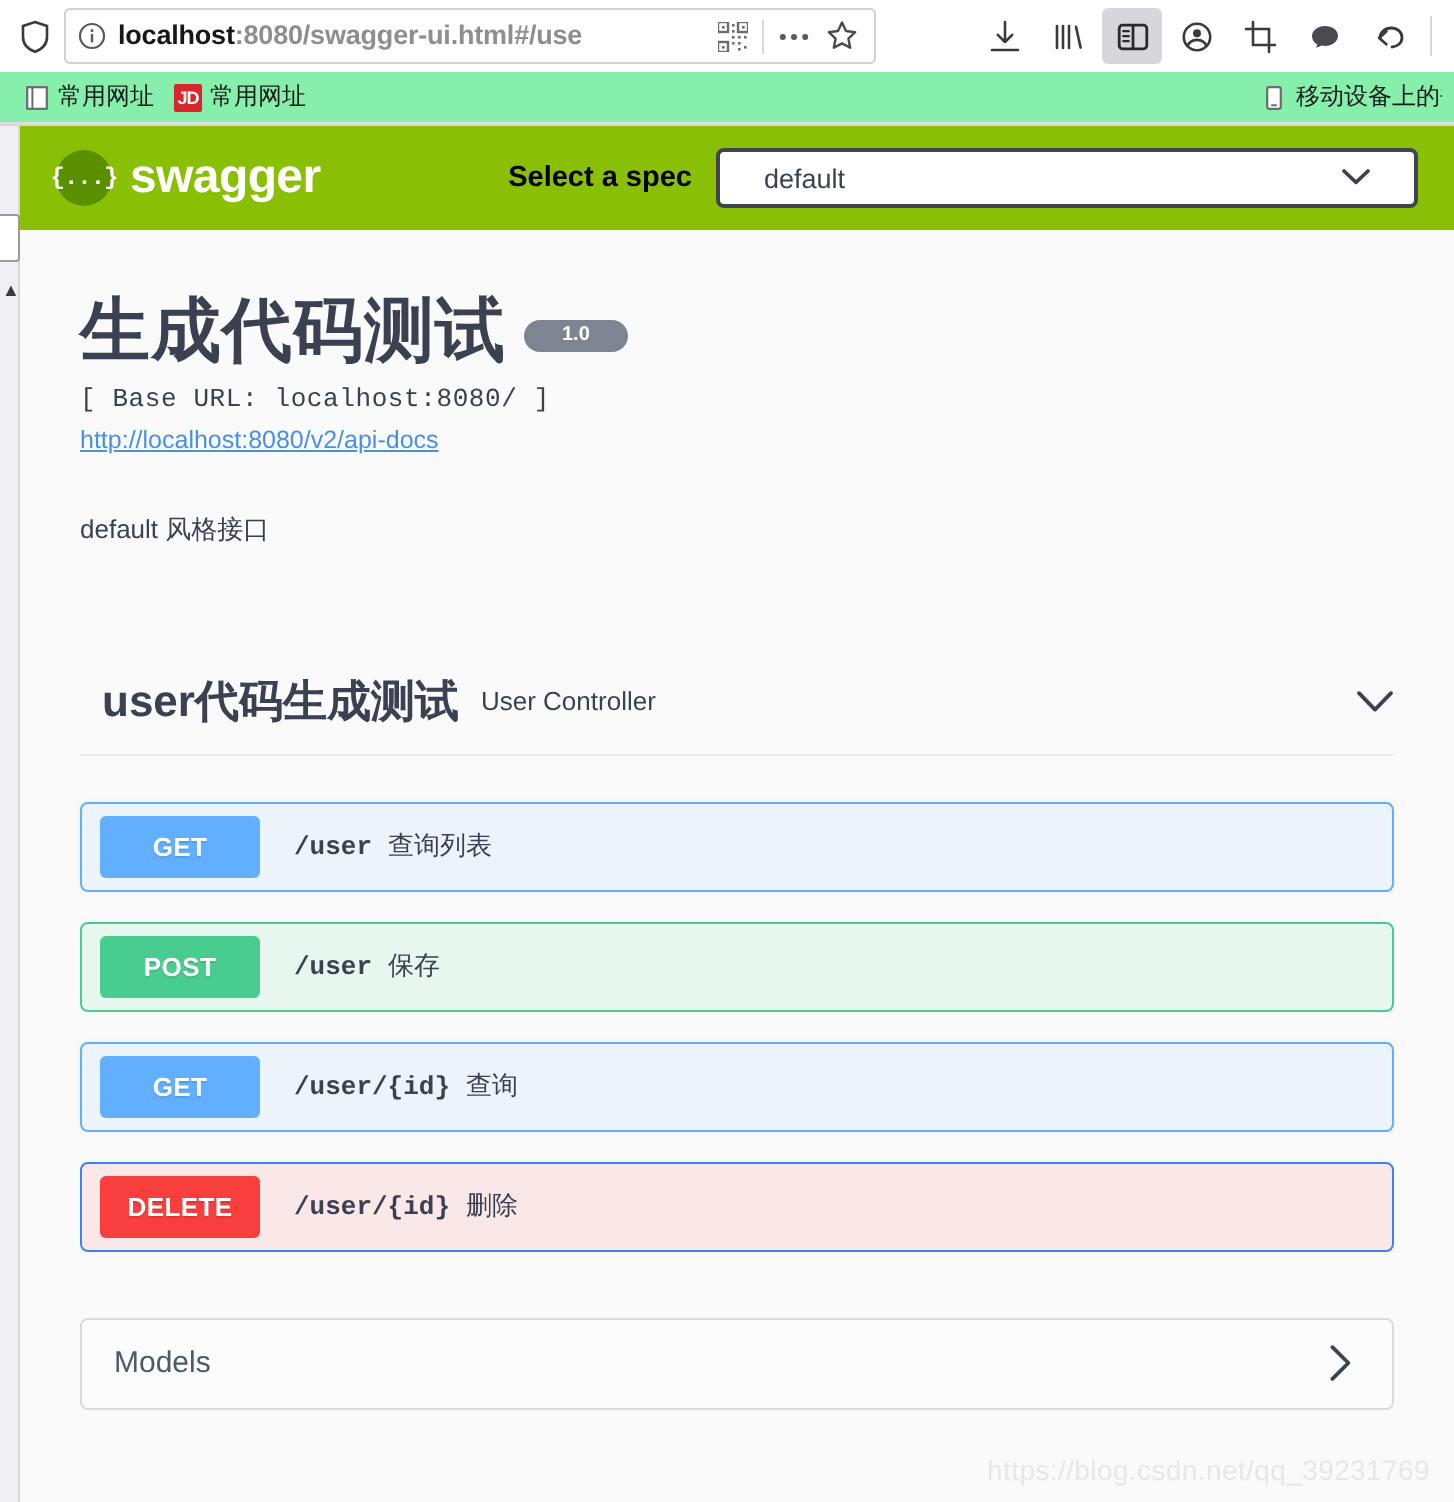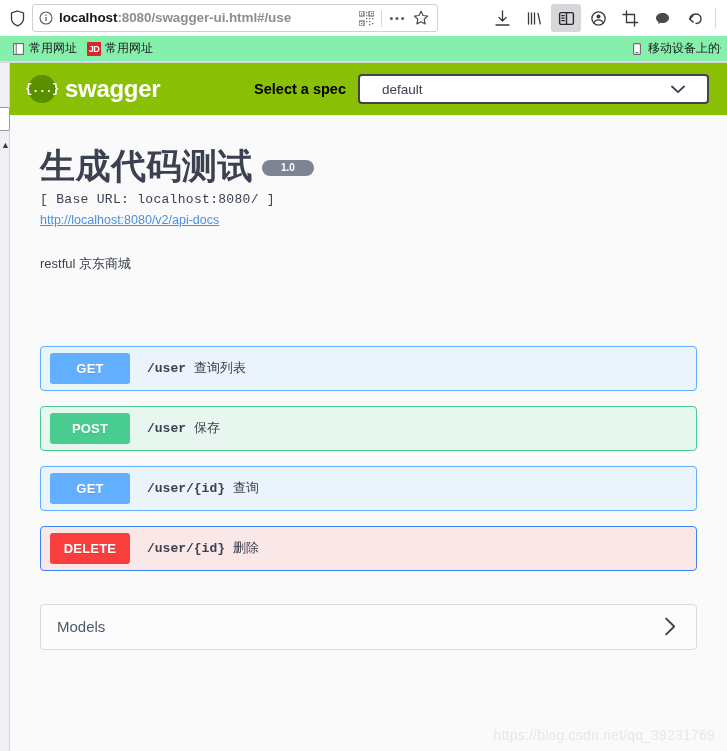--- a/index.html
+++ b/index.html
@@ -551,24 +551,34 @@
 
       <div class="title-row">
         <h1 class="api-title">生成代码测试</h1>
         <span class="version-badge">1.0</span>
       </div>
 
       <div class="base-url">[ Base URL: localhost:8080/ ]</div>
 
       <a class="api-docs-link" href="#">http://localhost:8080/v2/api-docs</a>
 
-      <div class="api-desc">restful 京东商城</div>
+      <div class="api-desc">default 风格接口</div>
 
       
       <div class="tag-section">
+        <div class="tag-header">
+          <span class="tag-title">user代码生成测试</span>
+          <span class="tag-subtitle">User Controller</span>
+          <span class="tag-spacer"></span>
+          <span class="chevron-down">
+            <svg width="19" height="12" viewBox="0 0 19 12">
+              <path d="M1.5 1.6 9.5 9.8 17.5 1.6" fill="none" stroke="#3b4151" stroke-width="1.9" stroke-linecap="round" stroke-linejoin="round"></path>
+            </svg>
+          </span>
+        </div>
 
         <div class="ops">
 
           <div class="op-block get">
             <span class="method get">GET</span>
             <span class="op-path">/user</span>
             <span class="op-summary">查询列表</span>
           </div>
 
           <div class="op-block post">

